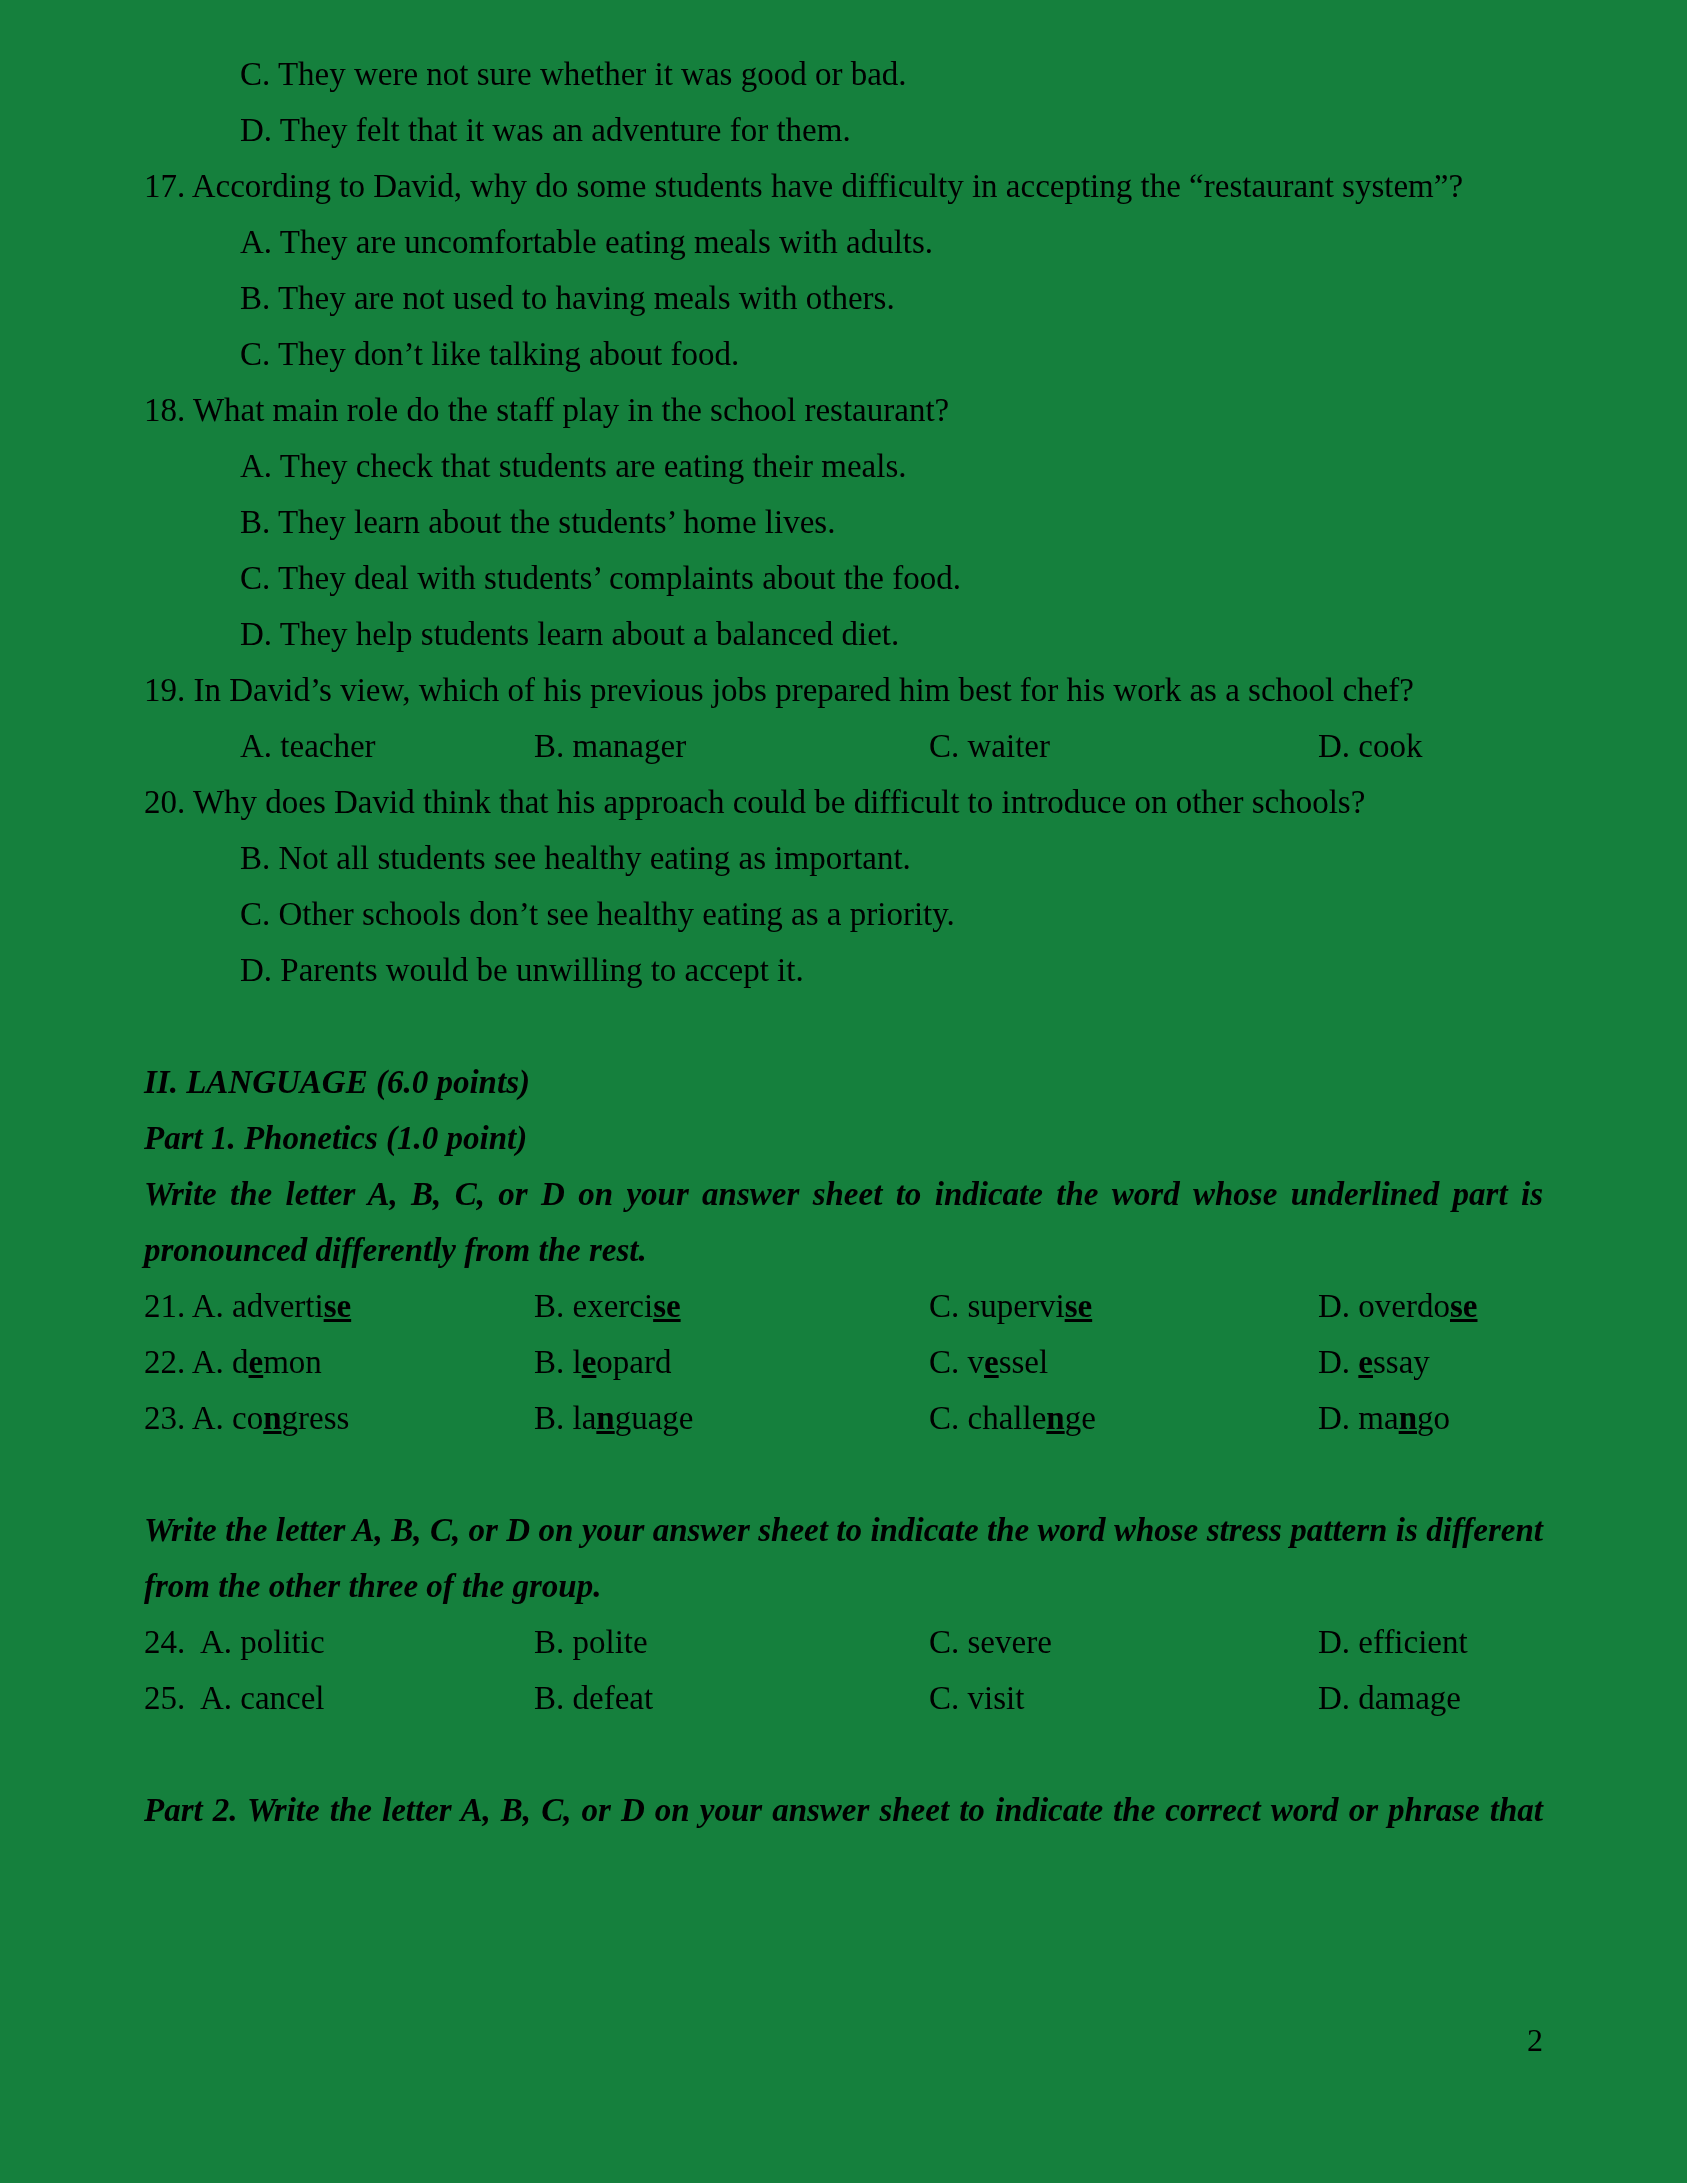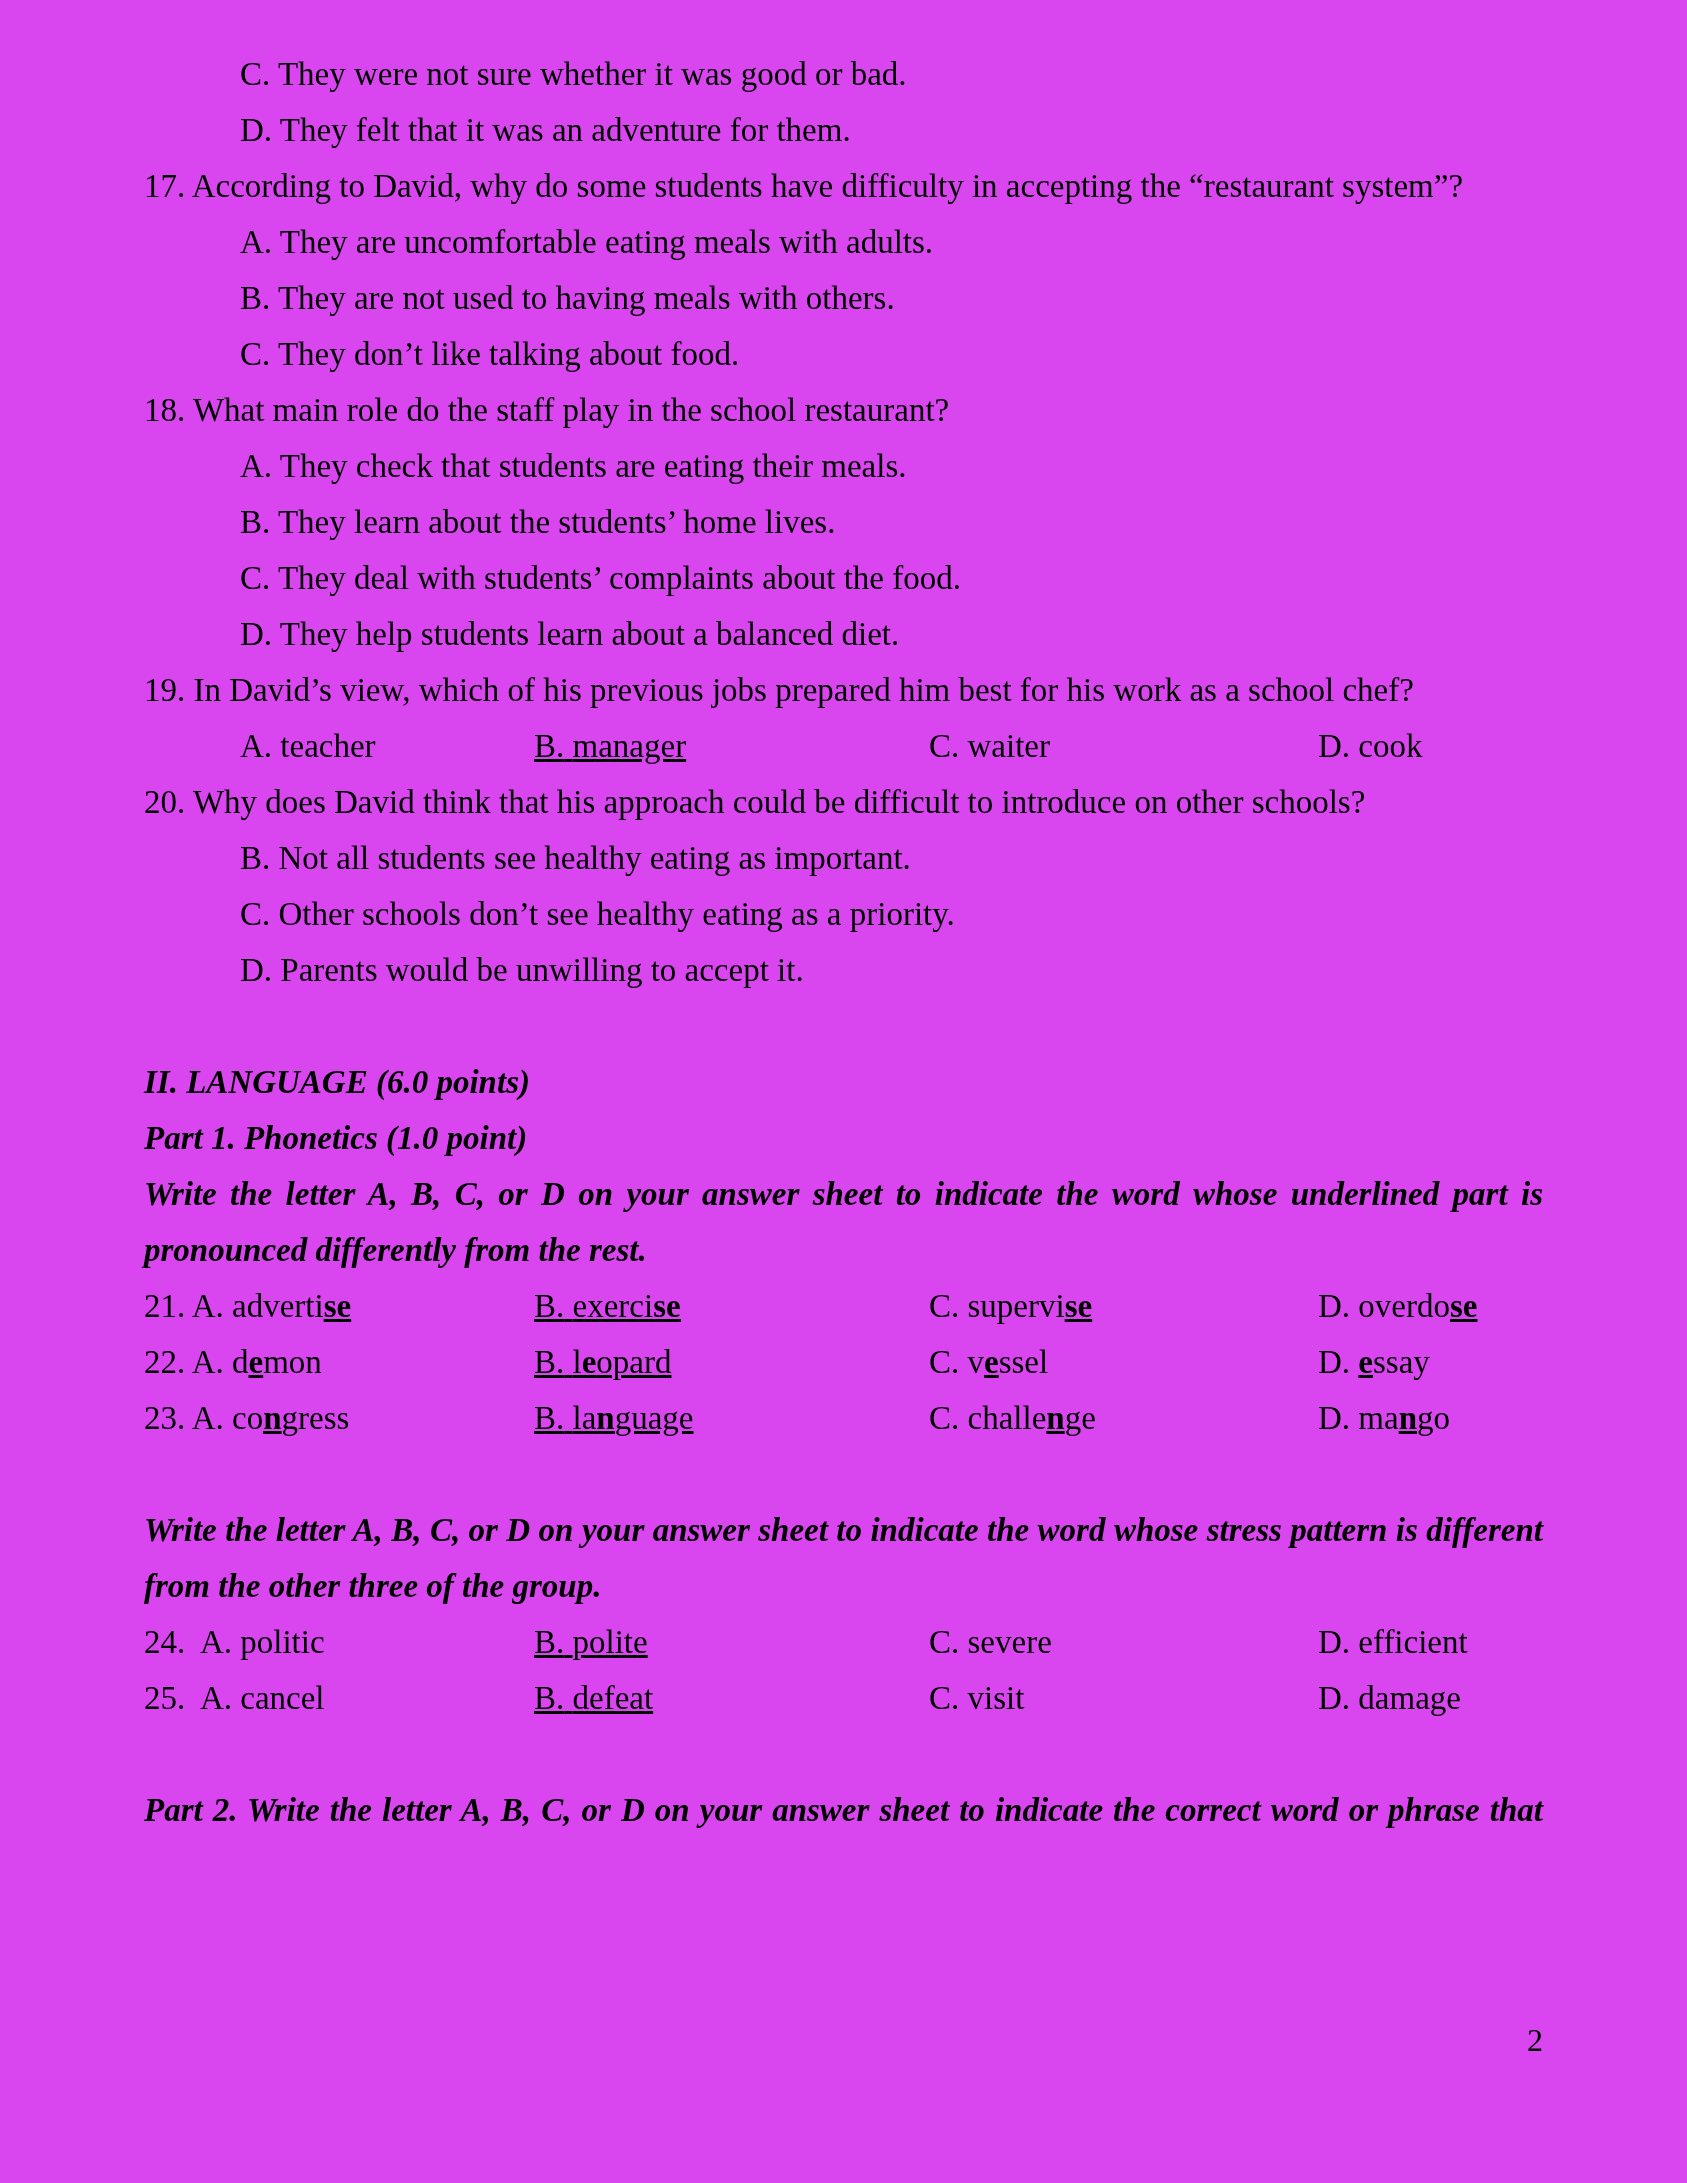--- a/index.html
+++ b/index.html
@@ -1,39 +1,39 @@
 <!DOCTYPE html>
 <html style="font-size:12.7px"><head>
 <meta charset="utf-8">
 <style>
   html, body { margin: 0; padding: 0; background: #ffffff; }
   .page {
     width: 1687px;
     height: 2183px;
-    background: #d946ef;
+    background: #15803d;
     position: relative;
     box-sizing: border-box;
     padding: 46px 144px 0 144px;
     font-family: "Liberation Serif", "DejaVu Serif", serif;
     font-size: 33px;
     line-height: 56px;
     color: #000000;
   }
   p { margin: 0; }
   .opt { padding-left: 96px; }
   .bold { font-weight: bold; font-style: italic; }
   .just { text-align: justify; }
   .justlast { text-align: justify; text-align-last: justify; }
   .gap { height: 56px; }
   .row { display: flex; }
   .row.indent { padding-left: 96px; }
   .c { flex: 0 0 auto; }
   .c1  { width: 390px; }
   .c1b { width: 294px; }
-  .c2  { width: 395px; text-decoration: underline; }
+  .c2  { width: 395px; }
   .c3  { width: 389px; }
   .c4  { flex: 1 1 auto; }
   .ul { font-weight: bold; text-decoration: underline; }
   .footer {
     position: absolute;
     right: 144px;
     bottom: 127px;
     font-size: 32px;
     line-height: 1;
   }

